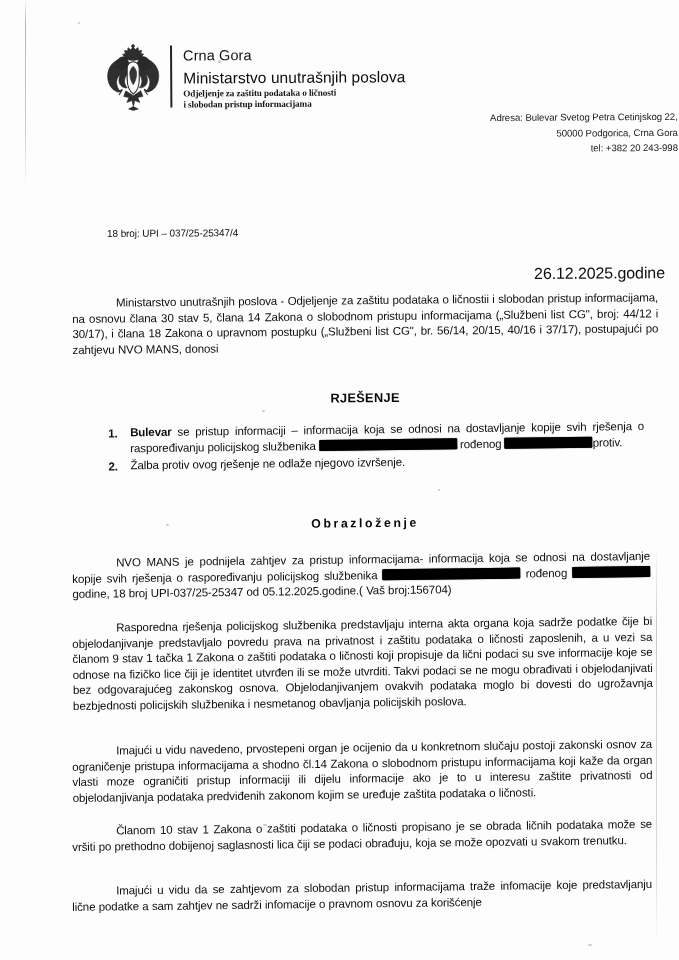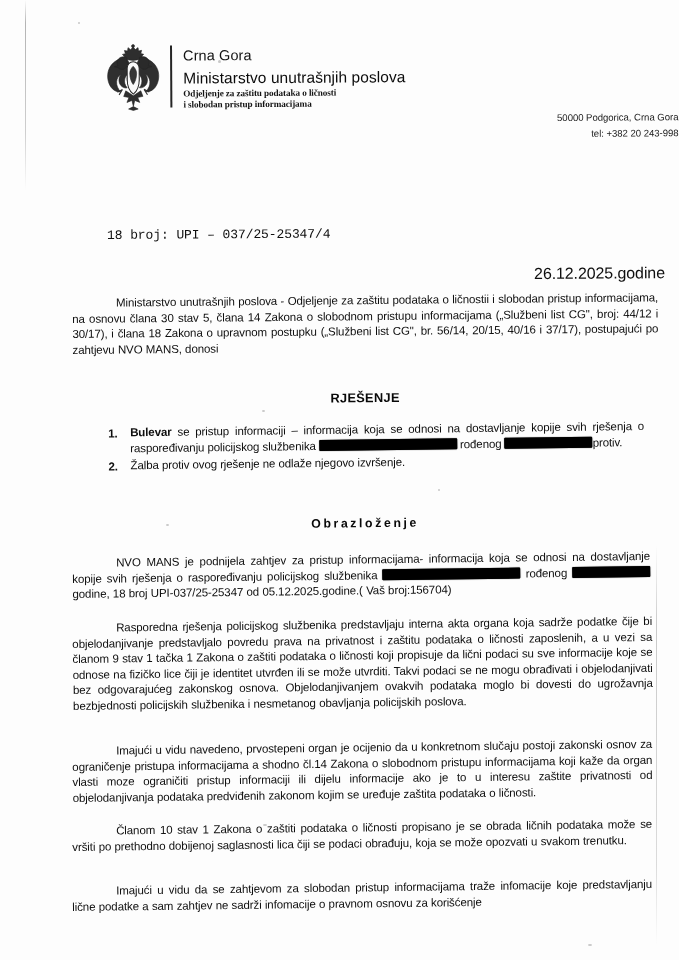--- a/index.html
+++ b/index.html
@@ -109,24 +109,23 @@
     line-height: 1.62;
     color: #1f1f1f;
     letter-spacing: -0.05px;
   }
 
   
   .refno {
     position: absolute;
     left: 107px;
     top: 228px;
-    font-size: 13px;
+    font-size: 10px;
     color: #151515;
     letter-spacing: -0.1px;
-    font-family: Liberation Mono, monospace;
   }
   .docdate {
     position: absolute;
     right: 36px;
     top: 265px;
     font-size: 16px;
     color: #151515;
     letter-spacing: -0.1px;
   }
 
@@ -263,20 +262,21 @@
 
     <div class="lh-text">
       <div class="lh-country">Crna Gora</div>
       <div class="lh-ministry">Ministarstvo unutrašnjih poslova</div>
       <div class="lh-dept">Odjeljenje za zaštitu podataka o ličnosti</div>
       <div class="lh-dept">i slobodan pristup informacijama</div>
     </div>
   </div>
 
   <div class="address skew-a">
+    <div>Adresa: Bulevar Svetog Petra Cetinjskog 22,</div>
     <div>50000 Podgorica, Crna Gora</div>
     <div>tel: +382 20 243-998</div>
   </div>
 
   <div class="refno skew-a">18 broj: UPI – 037/25-25347/4</div>
   <div class="docdate skew-a">26.12.2025.godine</div>
 
   <div class="body-block skew-b" style="top:296px;">
     <p class="para">Ministarstvo unutrašnjih poslova - Odjeljenje za zaštitu podataka o ličnostii i slobodan pristup informacijama, na osnovu člana 30 stav 5, člana 14 Zakona o slobodnom pristupu informacijama („Službeni list CG", broj: 44/12 i 30/17), i člana 18 Zakona o upravnom postupku („Službeni list CG", br. 56/14, 20/15, 40/16 i 37/17), postupajući po zahtjevu NVO MANS, donosi</p>
   </div>

